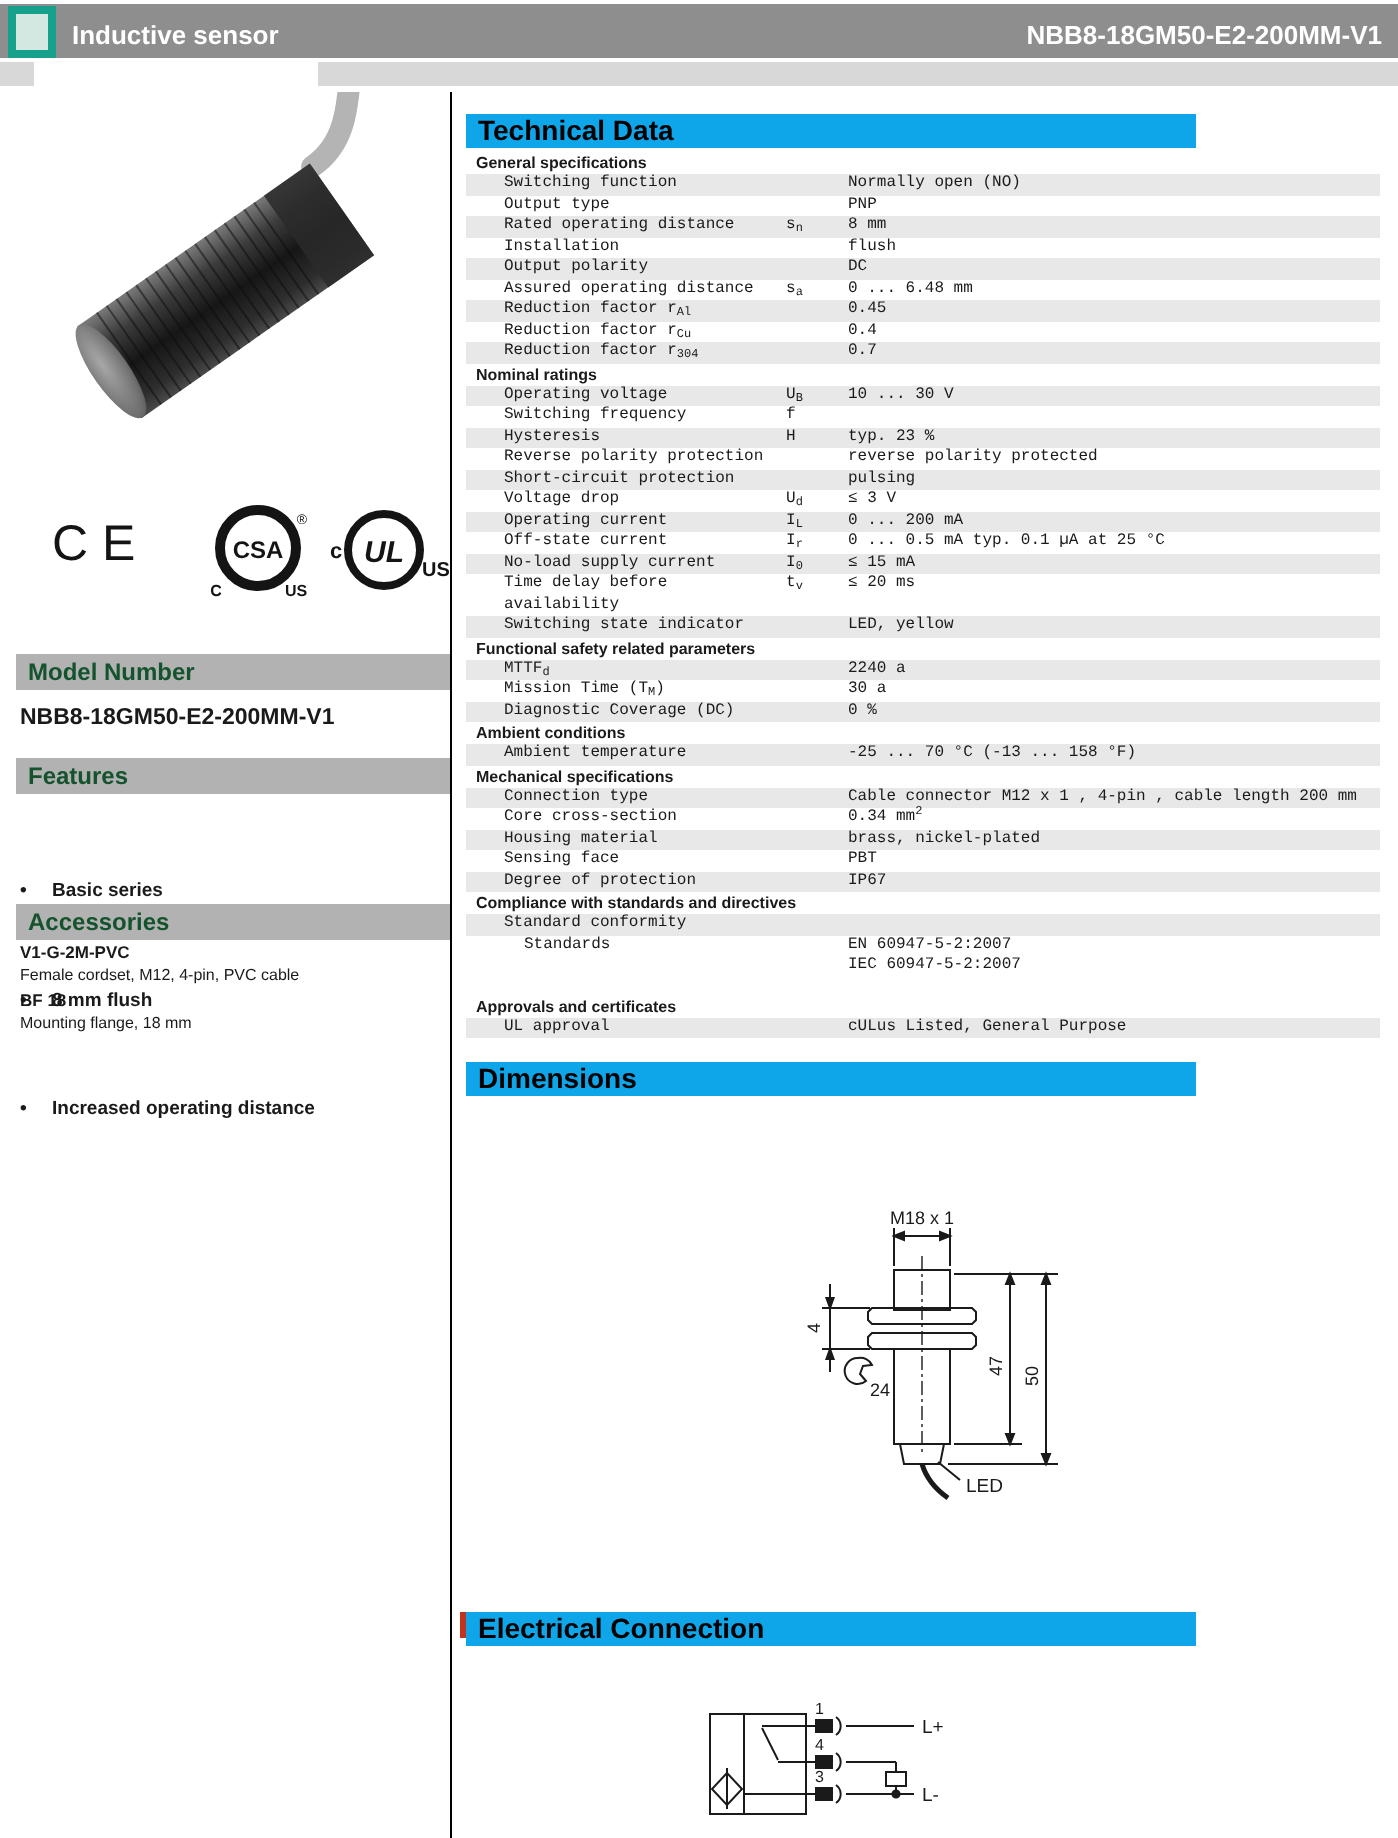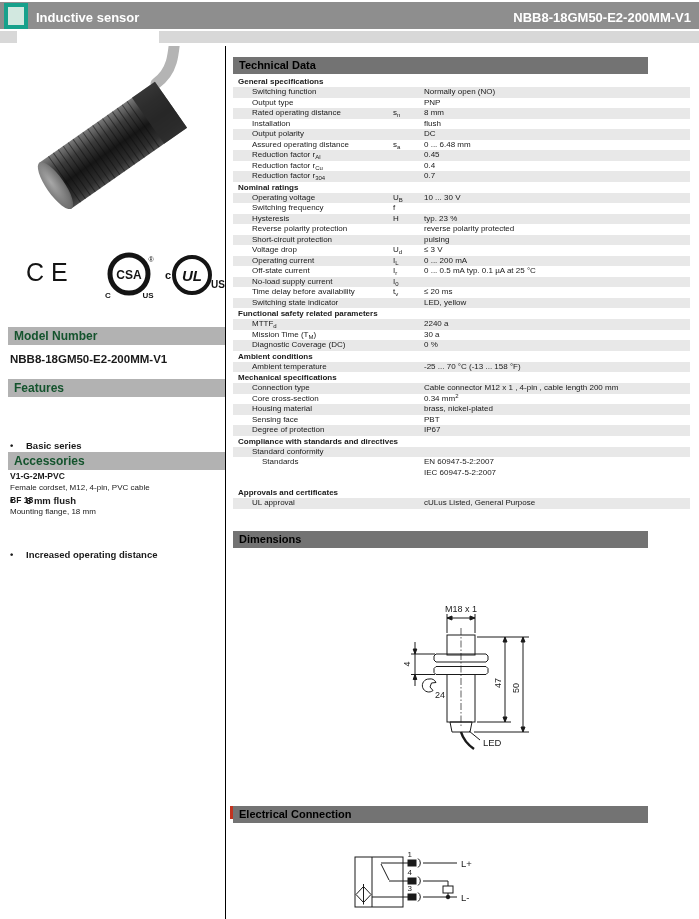--- a/index.html
+++ b/index.html
@@ -33,29 +33,29 @@
   .features { position:absolute; left:10px; top:399px; font-size:9.5px; font-weight:bold; }
   .features .f-item { height:14.5px; line-height:14.5px;margin-top:40px; }
   .features .blt { display:inline-block; width:16px; }
   .accessories { position:absolute; left:10px; top:469px; font-size:8px; }
   .acc-name { font-weight:bold; font-size:8.5px; line-height:11px; margin-top:2px; }
   .acc-desc { line-height:11px; }
 
   .v-divider { position:absolute; left:225px; top:46px; width:1px; height:873px; background:#000; }
 
   
-  .h-bar { position:absolute; left:233px; width:415px; height:17px; background:#737373;
-           font-weight:bold; font-size:11px; line-height:17px; padding-left:6px; color:#000; }
+  .h-bar { position:absolute; left:233px; width:365px; height:17px; background:#0ea5e9;
+           font-weight:bold; font-size:14px; line-height:17px; padding-left:6px; color:#000; }
   .bar-tech { top:57px; } .bar-dim { top:531px; } .bar-elec { top:806px; }
   .red-tick { position:absolute; left:230px; top:806px; width:3px; height:13px; background:#c2331f; }
 
   .tech-table { position:absolute; left:233px; top:76px; width:457px; font-size:8px; }
   .sec-h { font-weight:bold; line-height:11px; height:11px; padding-left:5px; }
   .t-row { display:grid; grid-template-columns:141px 31px 1fr; min-height:10.5px;
-           line-height:10.5px; padding-left:19px; }
+           line-height:10.5px; padding-left:19px;font-family:Liberation Mono, monospace; }
   .t-row.stripe { background:#e8e8e8; }
   .t-row.indent2 .t-label { padding-left:10px; }
   .t-spacer { height:9px; }
   sub { font-size:6px; vertical-align:-1.5px; line-height:0; }
   sup { font-size:6px; vertical-align:3px; line-height:0; }
 
   .art { position:absolute; left:233px; }
   .dim-art { top:552px; width:457px; height:252px; }
   .elec-art { top:830px; width:457px; height:89px; }
   svg text { font-family:"Liberation Sans", sans-serif; }
@@ -236,20 +236,21 @@
       <span class="t-val">0 ... 200 mA</span>
     </div>
     <div class="t-row">
       <span class="t-label">Off-state current</span>
       <span class="t-sym">I<sub>r</sub></span>
       <span class="t-val">0 ... 0.5 mA typ. 0.1 µA at 25 °C</span>
     </div>
     <div class="t-row stripe">
       <span class="t-label">No-load supply current</span>
       <span class="t-sym">I<sub>0</sub></span>
+      <span class="t-val">≤ 15 mA</span>
     </div>
     <div class="t-row">
       <span class="t-label">Time delay before availability</span>
       <span class="t-sym">t<sub>v</sub></span>
       <span class="t-val">≤ 20 ms</span>
     </div>
     <div class="t-row stripe">
       <span class="t-label">Switching state indicator</span>
       <span class="t-sym"></span>
       <span class="t-val">LED, yellow</span>

